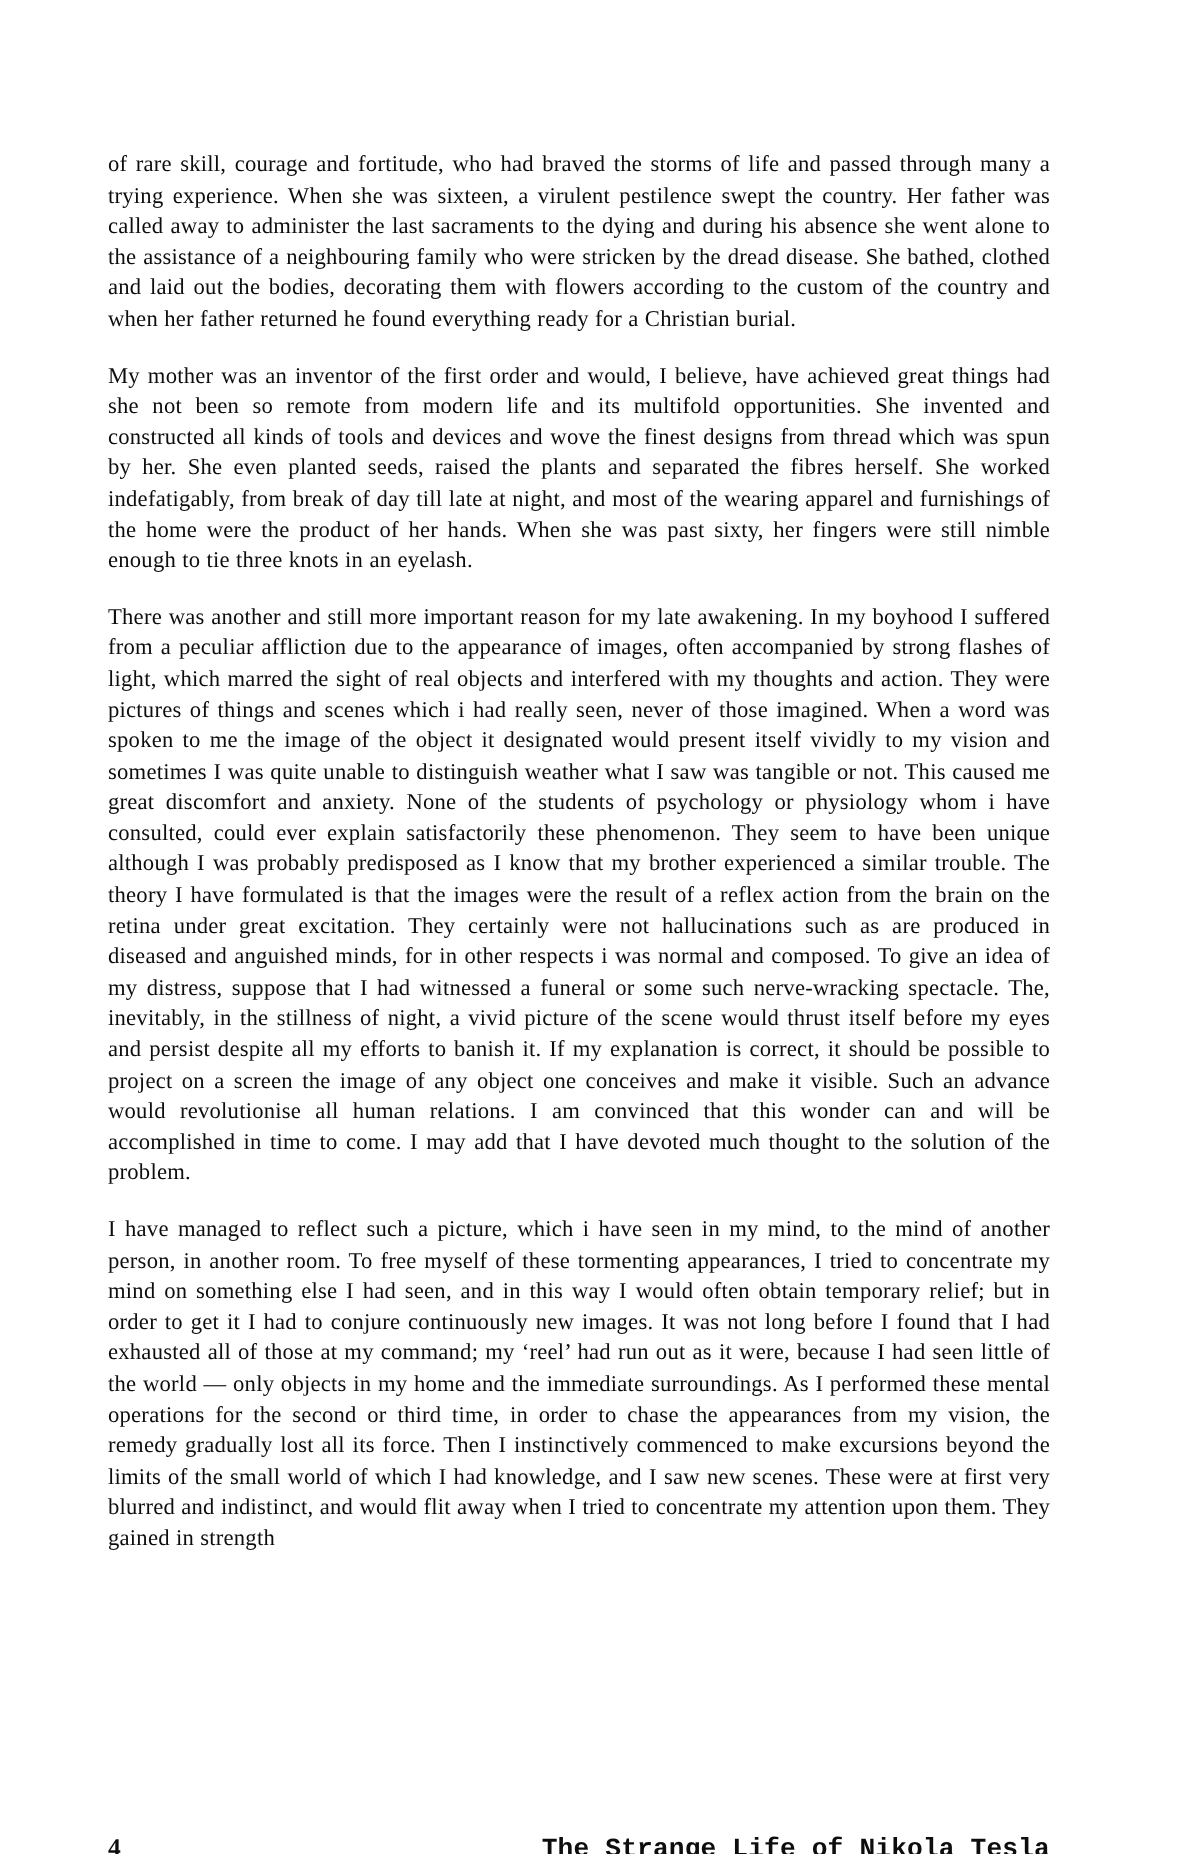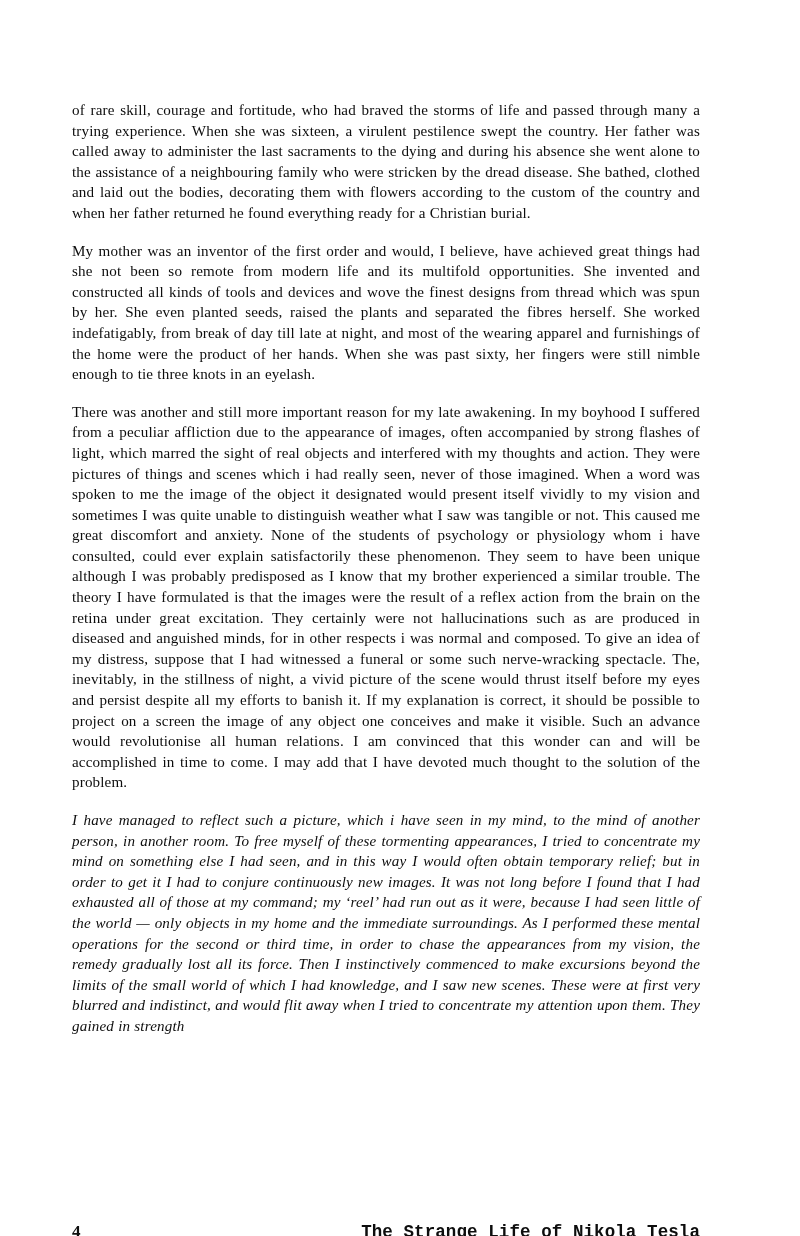--- a/index.html
+++ b/index.html
@@ -28,21 +28,20 @@
     font-size: 15.1px;
     line-height: 20.6px;
     text-align: justify;
     text-justify: inter-word;
     color: #0d0d0d;
     letter-spacing: 0.01em;
     word-spacing: 0.015em;
   }
   .para:last-child {
     margin-bottom: 0;
-    font-style: italic;
   }
   
 
   .footer {
     position: absolute;
     left: 72px;
     top: 1186px;
     width: 628px;
     display: flex;
     align-items: baseline;

